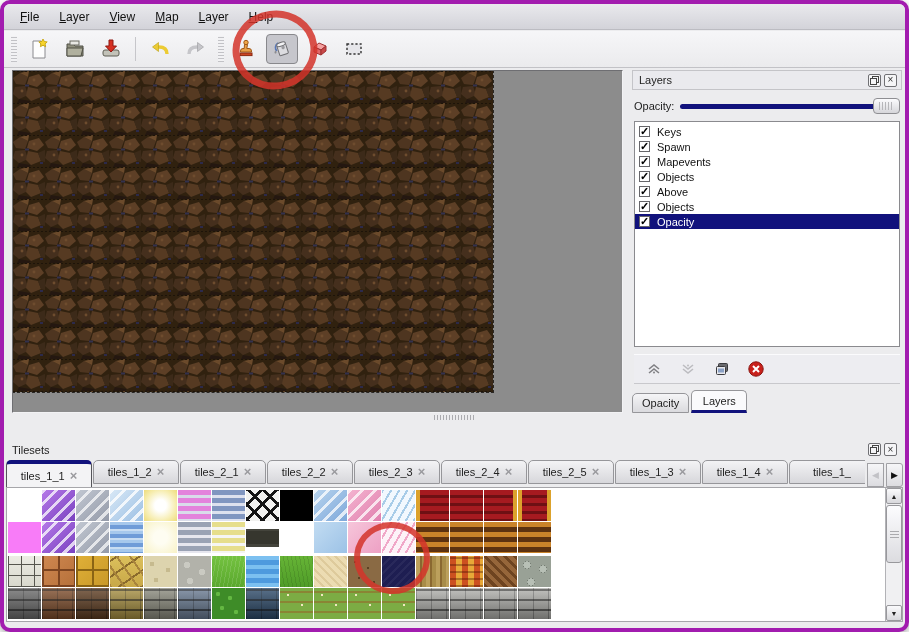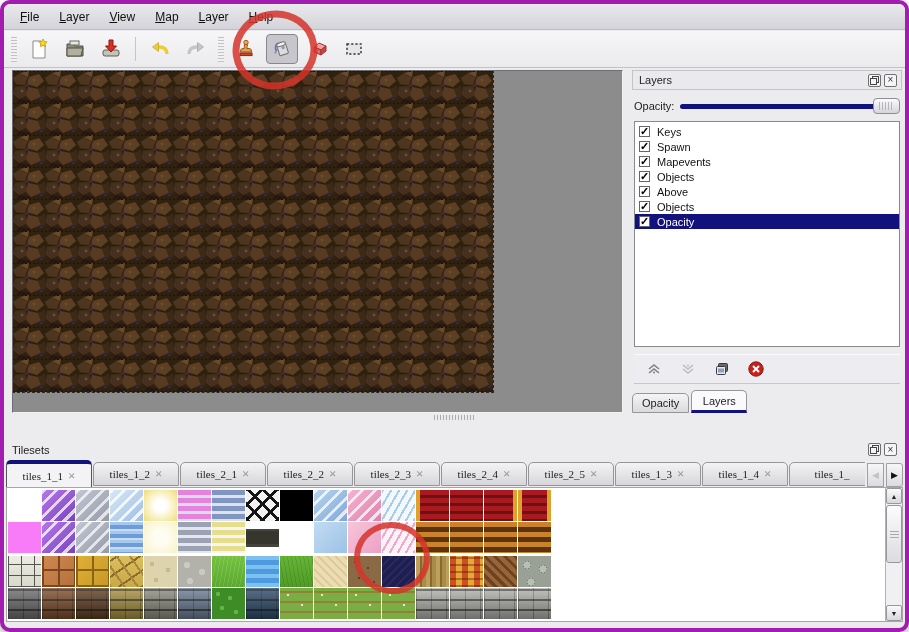--- a/index.html
+++ b/index.html
@@ -67,21 +67,21 @@
   
   .splitter { position:absolute; left:0; right:0; top:409px; height:9px; display:flex; align-items:center; justify-content:center; }
   .splitter i { width:42px; height:5px;
     background:repeating-linear-gradient(90deg,#ababaf 0 1px,transparent 1px 3px); }
 
   
   .tilesets { position:absolute; left:2px; right:2px; top:419px; height:183px;margin-top:16px; }
   .ts-header { position:absolute; left:0; right:0; top:0; height:21px; display:flex; align-items:center; padding:0 6px; }
   .ts-title { font-size:11px; color:#222; flex:1; }
   .ts-tabrow { position:absolute; left:0; right:38px; top:21px; height:27px; overflow:hidden;
-    display:flex; align-items:center; white-space:nowrap;font-family:Liberation Serif, serif; }
+    display:flex; align-items:flex-start; white-space:nowrap; }
   .ttab { flex:0 0 auto; height:24px; width:86px; font-size:11px; color:#222;
     display:flex; align-items:center; justify-content:center; gap:5px;
     background:linear-gradient(#f3f3f5,#d7d7db); border:1px solid #96969a;
     border-radius:5px 5px 0 0; margin-right:1px; }
   .ttab.active { height:27px; background:#f3f3f5; border-color:#55555a; border-top:4px solid #11127c; border-bottom:none; }
   .ttab .tx { color:#9a9a9e; font-weight:bold; font-size:13px; line-height:12px; }
   .ts-scroll { position:absolute; top:24px; height:24px; width:17px; border:1px solid #a0a0a4;
     background:linear-gradient(#f6f6f8,#dcdce0); display:flex; align-items:center; justify-content:center;
     font-size:9px; }
   .ts-scroll.prev { right:19px; color:#c2c2c6; }

